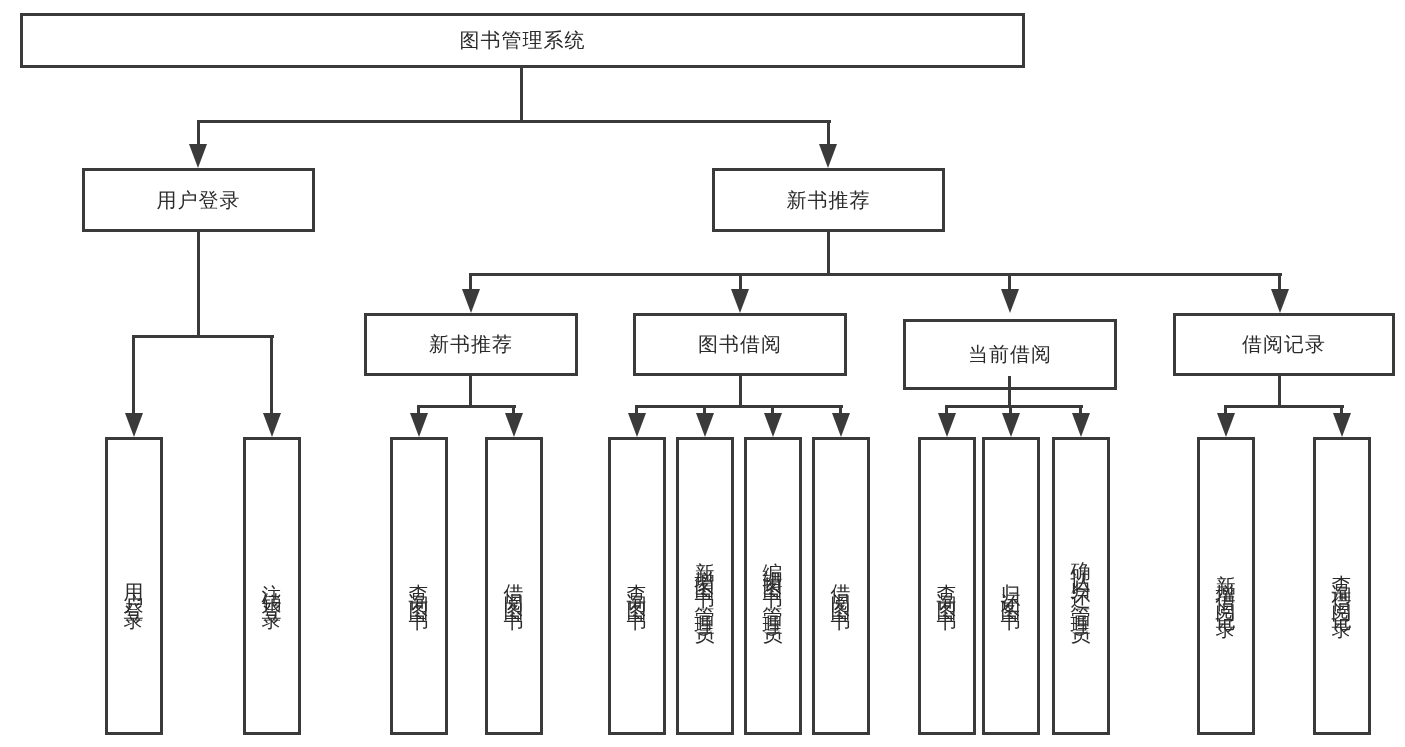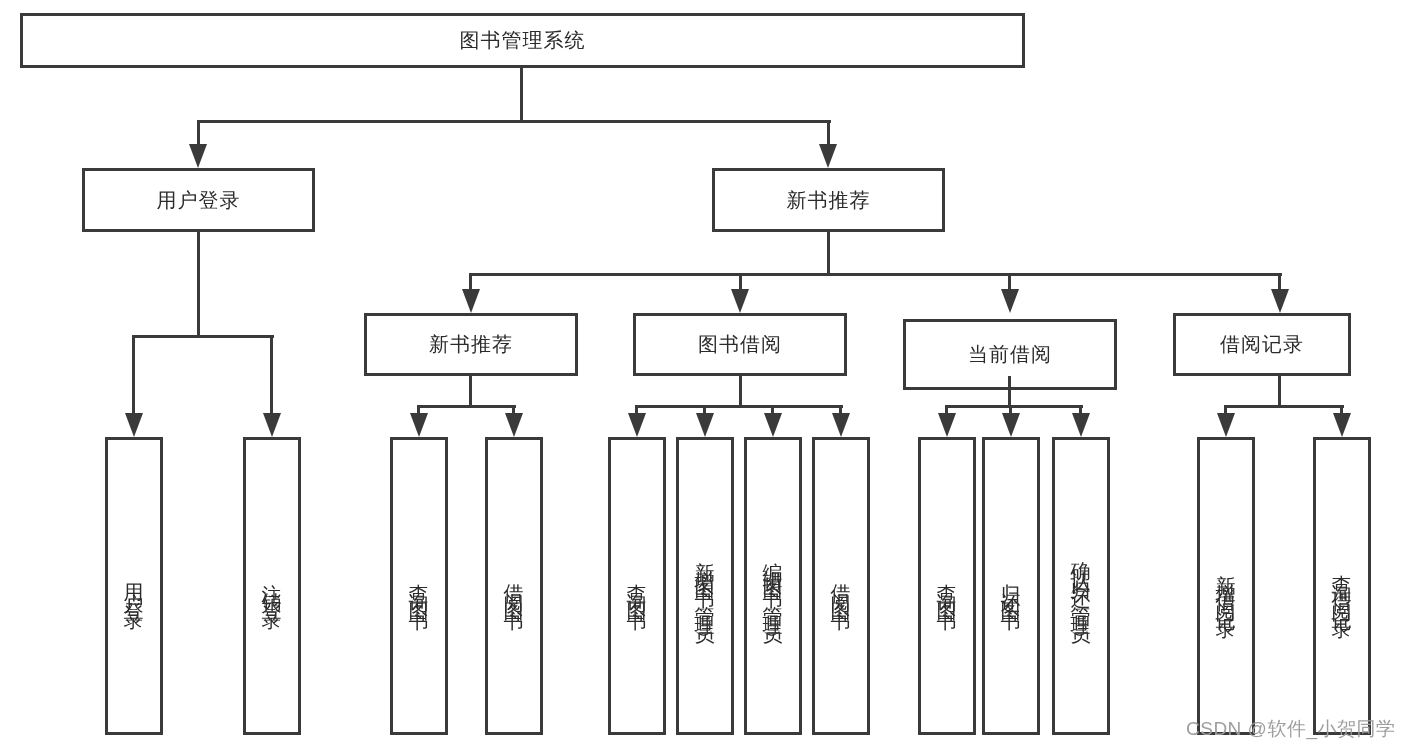--- a/index.html
+++ b/index.html
@@ -79,21 +79,21 @@
 
   <div class="box" style="left:633px;top:313px;width:214px;height:63px">
     <span class="lbl">图书借阅</span>
   </div>
   <div class="box" style="left:364px;top:313px;width:214px;height:63px">
     <span class="lbl">新书推荐</span>
   </div>
   <div class="box" style="left:903px;top:319px;width:214px;height:71px">
     <span class="lbl">当前借阅</span>
   </div>
-  <div class="box" style="left:1173px;top:313px;width:178px;height:63px">
+  <div class="box" style="left:1173px;top:313px;width:222px;height:63px">
     <span class="lbl">借阅记录</span>
   </div>
 
   <div class="vl" style="left:469px;top:376px;height:32px"></div>
   <div class="hl" style="left:417px;top:405px;width:99px"></div>
   <div class="vl" style="left:417px;top:405px;height:16px"></div>
   <div class="tri" style="left:410px;top:413px"></div>
   <div class="vl" style="left:512px;top:405px;height:16px"></div>
   <div class="tri" style="left:505px;top:413px"></div>
 
@@ -161,15 +161,14 @@
     <span class="lbl">确认归还（管理员）</span>
   </div>
 
   <div class="box leaf" style="left:1197px;top:437px;width:58px;height:298px">
     <span class="lbl">新增借阅记录</span>
   </div>
   <div class="box leaf" style="left:1313px;top:437px;width:58px;height:298px">
     <span class="lbl">查询借阅记录</span>
   </div>
 
-  <div class="watermark">CSDN @软件_小贺同学</div>
 
 </div>
 
 </body></html>

